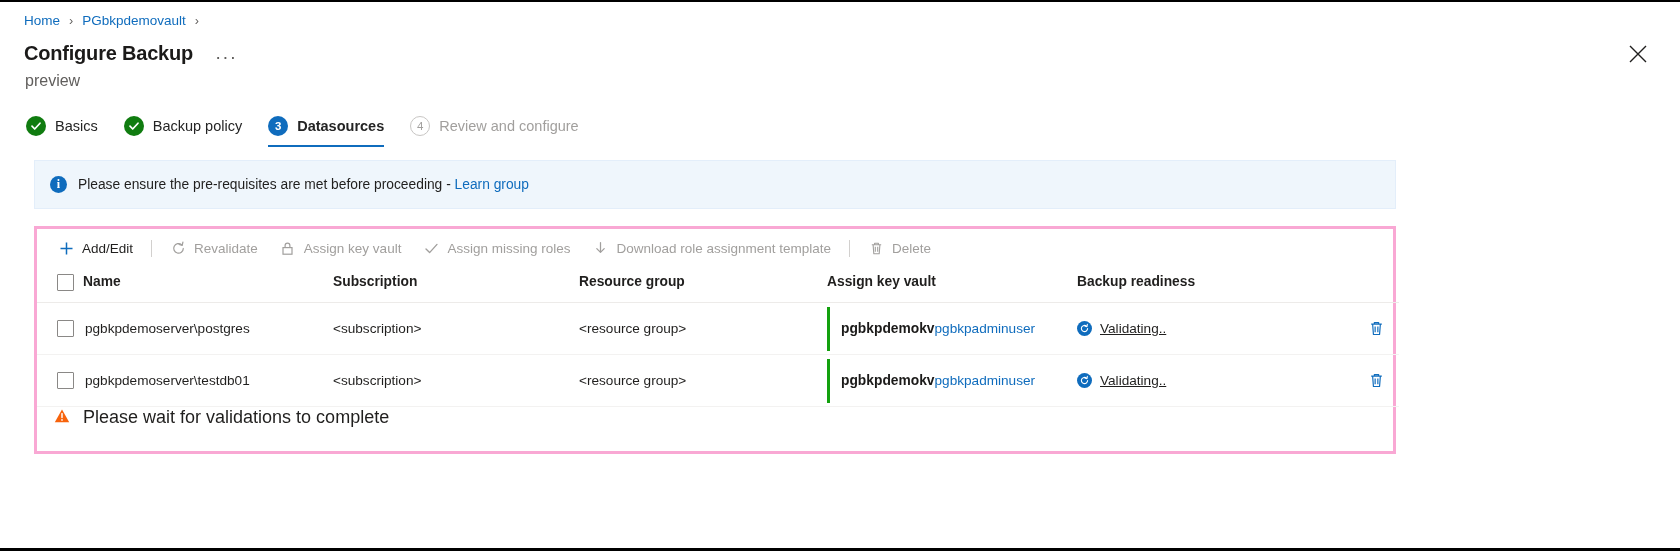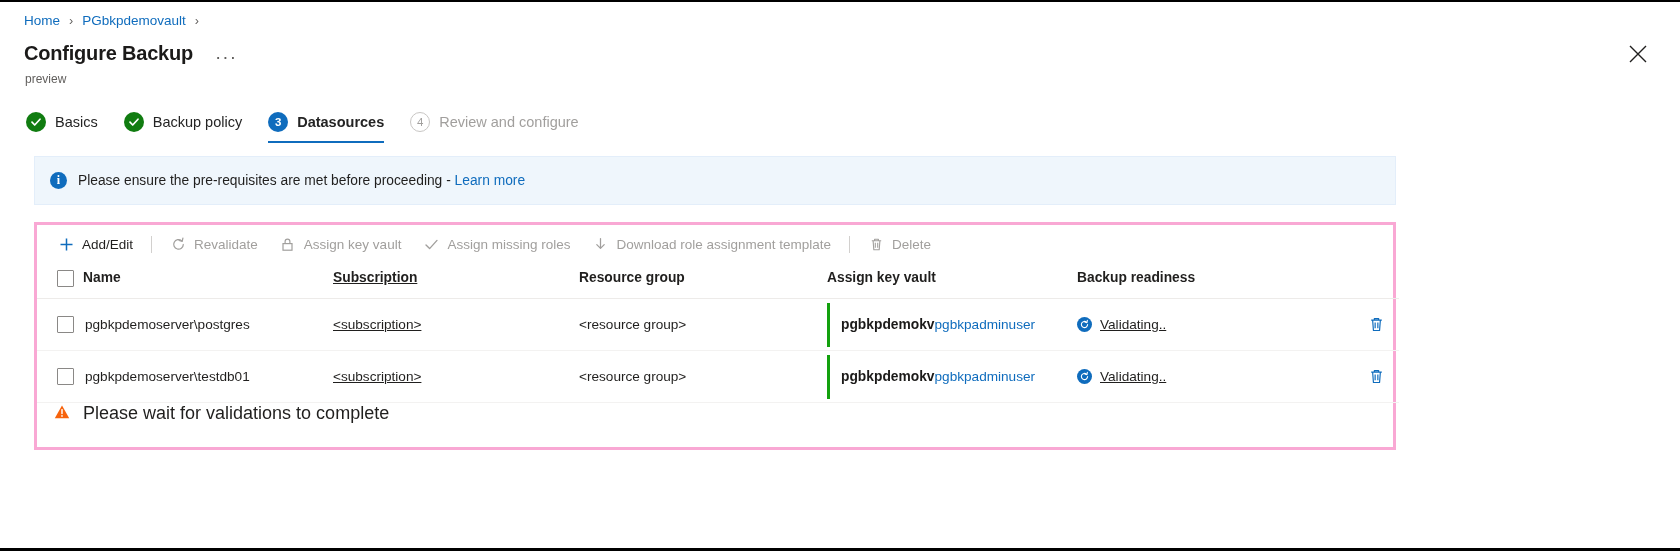--- a/index.html
+++ b/index.html
@@ -61,21 +61,21 @@
     margin-left: 22px;
     margin-top: 8px;
     color: #605e5c;
     font-size: 19px;
     letter-spacing: 1px;
     cursor: pointer;
     line-height: 12px;
   }
   .preview-tag {
     padding: 2px 0 0 25px;
-    font-size: 12px;
+    font-size: 16px;
     color: #605e5c;
   }
   .close-btn {
     position: absolute;
     top: 38px;
     right: 28px;
     width: 28px;
     height: 28px;
     cursor: pointer;
     display: flex;
@@ -199,21 +199,21 @@
     vertical-align: top;
   }
   table.ds-grid td {
     padding: 0;
     border-bottom: 1px solid #f3f2f1;
     vertical-align: middle;
     height: 51px;
   }
   .col-check { width: 46px; padding-left: 20px !important; }
   .col-name { width: 250px; }
-  .col-sub  { width: 246px; text-decoration: underline; }
+  .col-sub  { width: 246px; }
   .col-rg   { width: 248px; }
   .col-kv   { width: 250px; }
   .col-br   { width: 250px; }
   .col-act  { width: 72px; }
 
   .chk {
     width: 17px; height: 17px;
     border: 1px solid #8a8886;
     background: #fff;
     border-radius: 1px;
@@ -331,21 +331,21 @@
     <div class="step todo-step">
       <span class="step-icon todo">4</span>
       <span class="step-label">Review and configure</span>
     </div>
 
   </div>
 
   <div class="info-banner">
     <span class="info-icon">i</span>
     <span class="info-text">
-      <span>Please ensure the pre-requisites are met before proceeding - </span><span class="info-link">Learn more</span>
+      <span>Please ensure the pre-requisites are met before proceeding - </span><span class="info-link">Learn group</span>
     </span>
   </div>
 
   <div class="grid-panel">
 
     <div class="toolbar">
 
       <div class="tb-item enabled">
         <span class="tb-ico">
           <svg width="15" height="15" viewBox="0 0 15 15">

